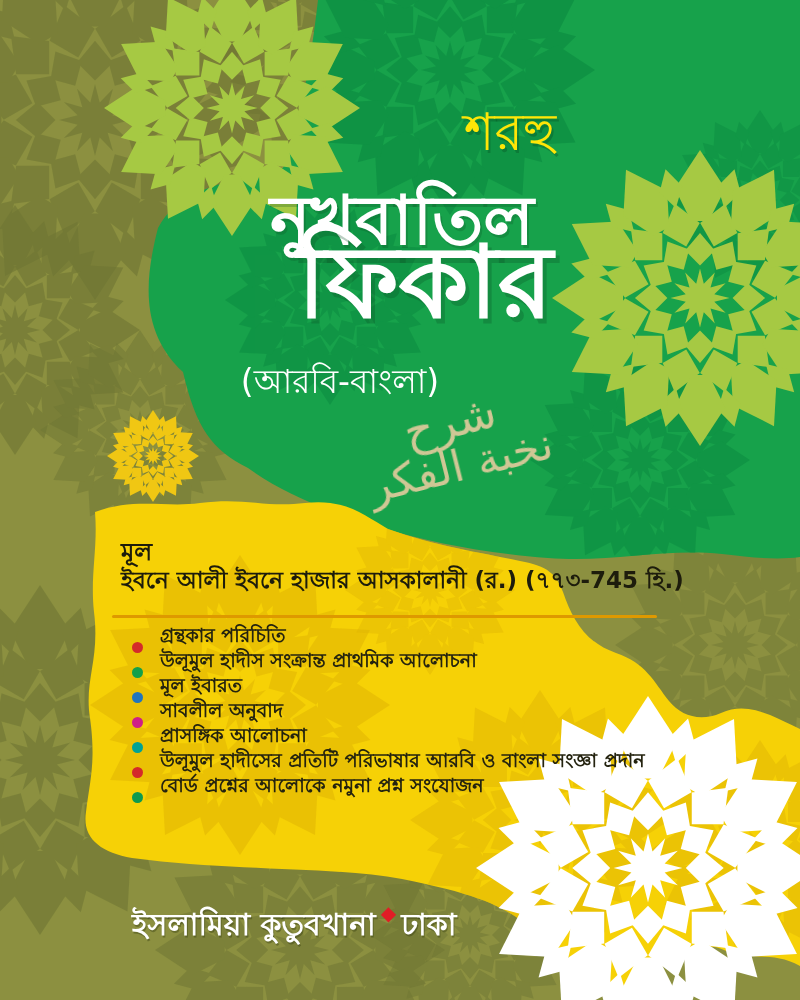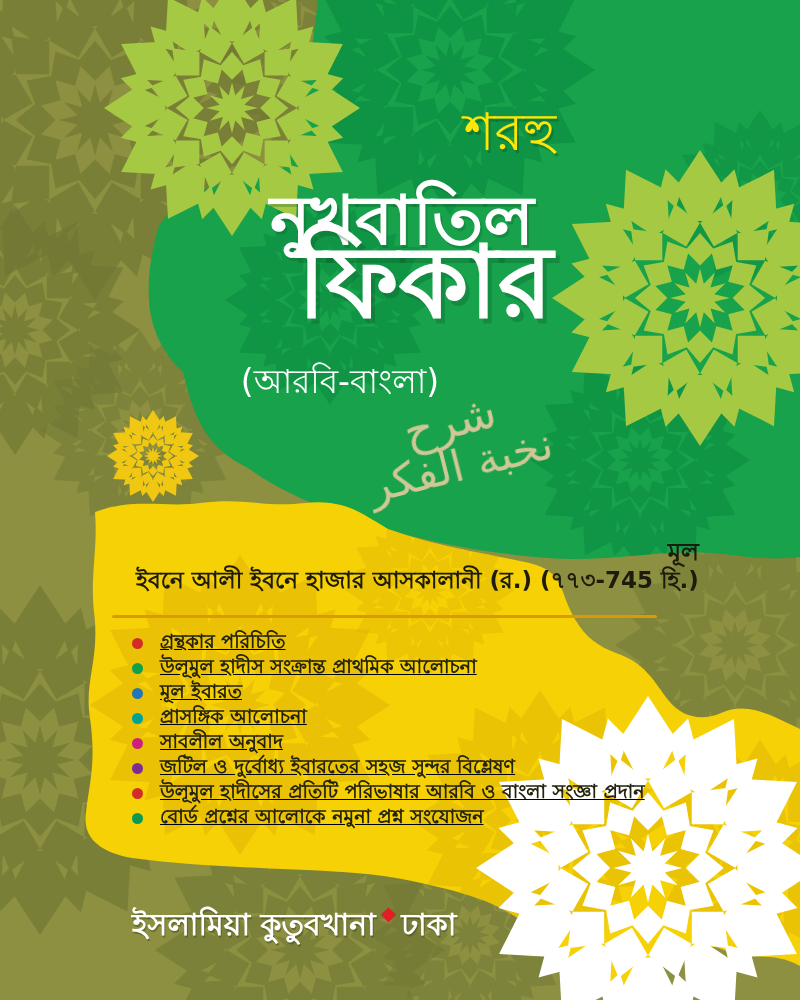--- a/index.html
+++ b/index.html
@@ -17,28 +17,28 @@
   .title-line2{left:215px;top:228px;width:420px;text-align:center;
     font-size:100px;font-weight:bold;color:#ffffff;line-height:1.1;
     text-shadow:4px 5px 0 rgba(10,80,35,.28);}
   .subtitle{left:225px;top:356px;width:230px;text-align:center;
     font-size:33px;color:#ffffff;font-weight:normal;}
   .calligraphy{left:340px;top:398px;width:230px;text-align:center;
     color:#cfc795;transform:rotate(-14deg);direction:rtl;line-height:1.0;}
   .calligraphy .c1{font-size:46px;}
   .calligraphy .c2{font-size:44px;}
 
-  .author-block{left:136px;top:538px;color:#1d1c0c;text-align:right;}
+  .author-block{left:121px;top:538px;color:#1d1c0c;}
   .author-label{font-size:24px;font-weight:bold;line-height:28px;}
   .author-line{font-size:23px;font-weight:bold;line-height:29px;}
 
   .divider{left:112px;top:615px;width:545px;height:3px;background:#de9900;border-radius:2px;}
 
   .features{left:132px;top:633px;width:560px;list-style:none;padding:0;}
-  .feature-row{display:flex;align-items:center;margin:0 0 5px 0;height:20px;text-decoration:underline;}
+  .feature-row{display:flex;align-items:flex-end;margin:0 0 5px 0;height:20px;}
   .bullet-dot{width:11px;height:11px;border-radius:50%;margin-right:17px;flex:0 0 11px;}
   .feature-label{font-size:19px;font-weight:bold;color:#24230f;white-space:nowrap;}
 
   .publisher{left:132px;top:901px;display:flex;align-items:flex-start;
     font-size:30px;font-weight:bold;color:#ffffff;
     text-shadow:1px 2px 0 rgba(40,50,10,.35);}
   .diamond{font-size:20px;color:#e11d26;margin:0 5px;text-shadow:none;}
 </style>
 </head>
 <body>
@@ -1114,33 +1114,29 @@
         <span class="bullet-dot" style="background: rgb(19, 160, 74);"></span>
         <span class="feature-label">উলূমুল হাদীস সংক্রান্ত প্রাথমিক আলোচনা</span>
       </li>
 
       <li class="feature-row">
         <span class="bullet-dot" style="background: rgb(33, 117, 189);"></span>
         <span class="feature-label">মূল ইবারত</span>
       </li>
 
       <li class="feature-row">
+        <span class="bullet-dot" style="background: rgb(207, 31, 135);"></span>
+        <span class="feature-label">সাবলীল অনুবাদ</span>
+      </li>
+
+      <li class="feature-row">
         <span class="bullet-dot" style="background: rgb(0, 162, 148);"></span>
         <span class="feature-label">প্রাসঙ্গিক আলোচনা</span>
       </li>
 
-      <li class="feature-row">
-        <span class="bullet-dot" style="background: rgb(207, 31, 135);"></span>
-        <span class="feature-label">সাবলীল অনুবাদ</span>
-      </li>
-
-      <li class="feature-row">
-        <span class="bullet-dot" style="background: rgb(123, 45, 144);"></span>
-        <span class="feature-label">জটিল ও দুর্বোধ্য ইবারতের সহজ সুন্দর বিশ্লেষণ</span>
-      </li>
 
       <li class="feature-row">
         <span class="bullet-dot" style="background: rgb(212, 42, 42);"></span>
         <span class="feature-label">উলূমুল হাদীসের প্রতিটি পরিভাষার আরবি ও বাংলা সংজ্ঞা প্রদান</span>
       </li>
 
       <li class="feature-row">
         <span class="bullet-dot" style="background: rgb(13, 154, 80);"></span>
         <span class="feature-label">বোর্ড প্রশ্নের আলোকে নমুনা প্রশ্ন সংযোজন</span>
       </li>

